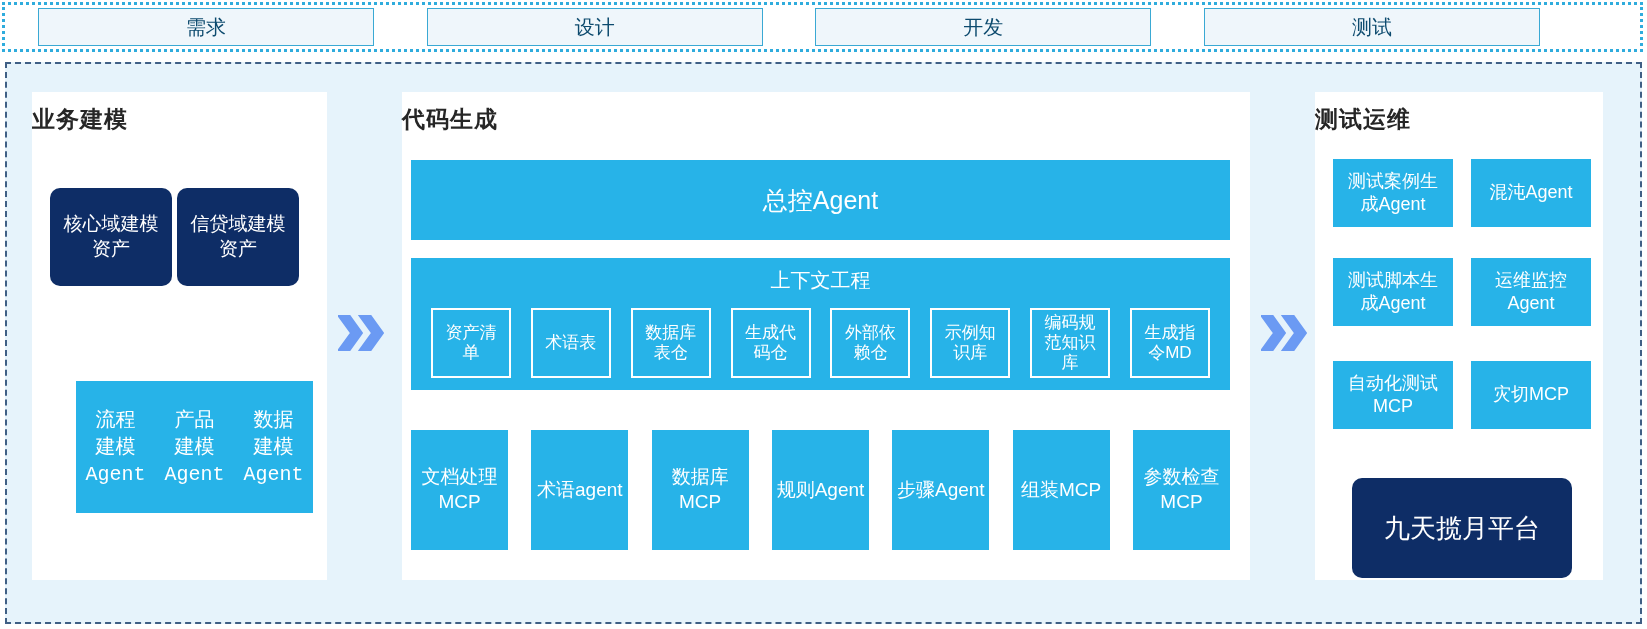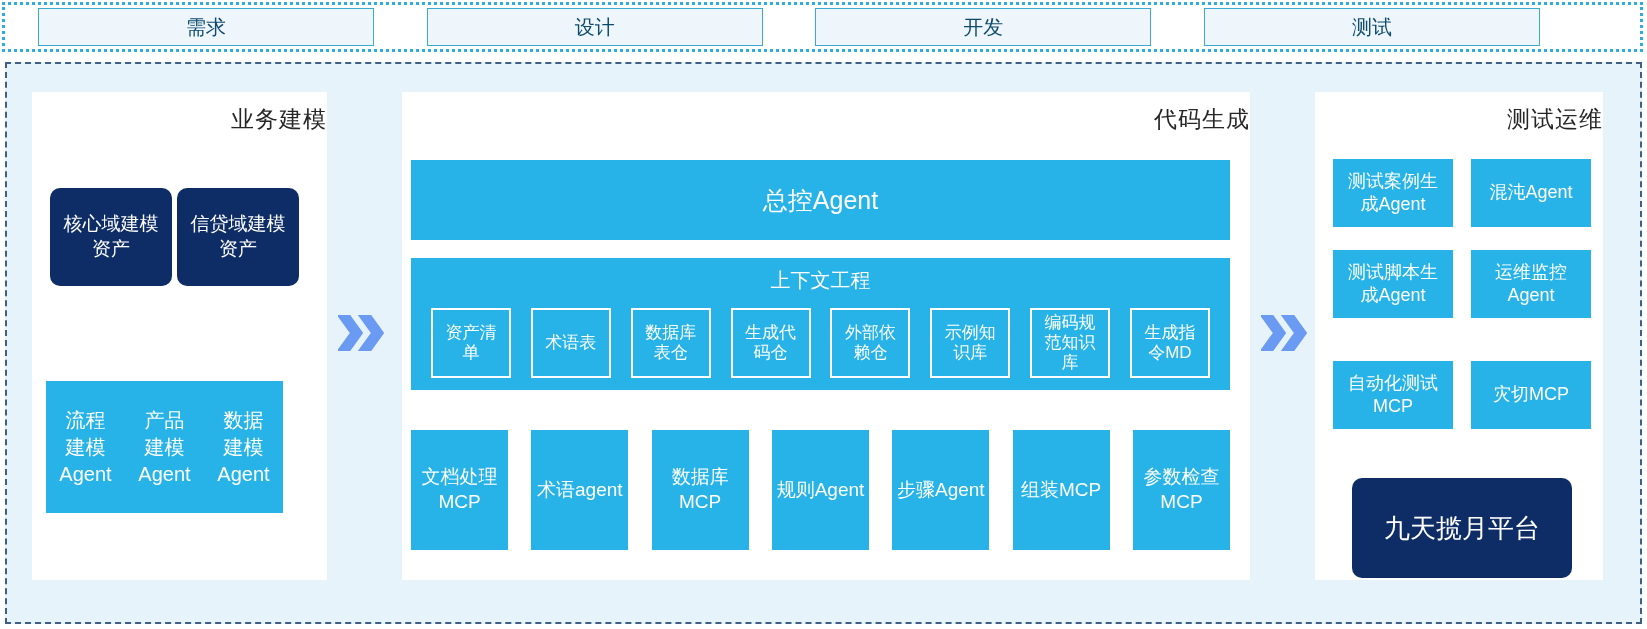--- a/index.html
+++ b/index.html
@@ -17,49 +17,49 @@
 
   
   .main{position:absolute;left:5px;top:62px;width:1637px;height:562px;
         box-sizing:border-box;border:2px dashed #3f5f85;background:#e6f3fb;}
 
   .panel{position:absolute;background:#ffffff;}
   .panel-left{left:25px;top:28px;width:295px;height:488px;}
   .panel-mid{left:395px;top:28px;width:848px;height:488px;}
   .panel-right{left:1308px;top:28px;width:288px;height:488px;}
 
-  .section-title{text-align:right;font-size:23px;font-weight:normal;color:#262626;
+  .section-title{text-align:left;font-size:23px;font-weight:bold;color:#262626;
                  padding-top:12px;letter-spacing:1px;}
 
   .cyan{background:#27b3e8;color:#ffffff;}
   .center{display:flex;align-items:center;justify-content:center;text-align:center;}
   .prelines{white-space:pre-line;}
 
   
   .assets-row{position:absolute;top:96px;left:18px;right:28px;display:flex;gap:5px;}
   .navy-box{flex:1;height:98px;background:#0e2d66;border-radius:10px;color:#ffffff;
             font-size:19px;line-height:1.3;}
   .agents-row{position:absolute;top:289px;left:14px;right:14px;display:flex;
-              justify-content:flex-start;}
+              justify-content:flex-end;font-family:Liberation Mono, monospace;}
   .vbox{width:79px;height:132px;font-size:20px;line-height:1.35;}
 
   
   .master-bar{position:absolute;top:68px;left:9px;width:819px;height:80px;font-size:25px;}
   .context-panel{position:absolute;top:166px;left:9px;width:819px;height:132px;}
   .context-title{text-align:center;font-size:20px;color:#ffffff;padding-top:9px;}
   .context-items{position:absolute;left:20px;right:20px;top:50px;display:flex;
                  justify-content:space-between;}
   .citem{width:76px;height:66px;border:2px solid #ffffff;font-size:17px;line-height:1.18;}
   .bottom-row{position:absolute;top:338px;left:9px;width:819px;display:flex;
               justify-content:space-between;}
   .bbox{width:97px;height:120px;font-size:19px;line-height:1.3;}
 
   
   .trow{position:absolute;left:18px;right:12px;display:flex;gap:18px;}
-  .trow.r1{top:67px;} .trow.r2{top:158px;justify-content:center;} .trow.r3{top:269px;}
+  .trow.r1{top:67px;} .trow.r2{top:166px;justify-content:center;} .trow.r3{top:269px;}
   .tbox{flex:1;height:68px;font-size:18px;line-height:1.3;}
   .platform{position:absolute;top:386px;left:37px;width:220px;height:100px;
             background:#0e2d66;border-radius:10px;color:#ffffff;font-size:26px;}
 
   
   .chev{position:absolute;width:46px;height:36px;}
   .chev1{left:331px;top:251px;}
   .chev2{left:1254px;top:251px;}
 </style>
 </head>

